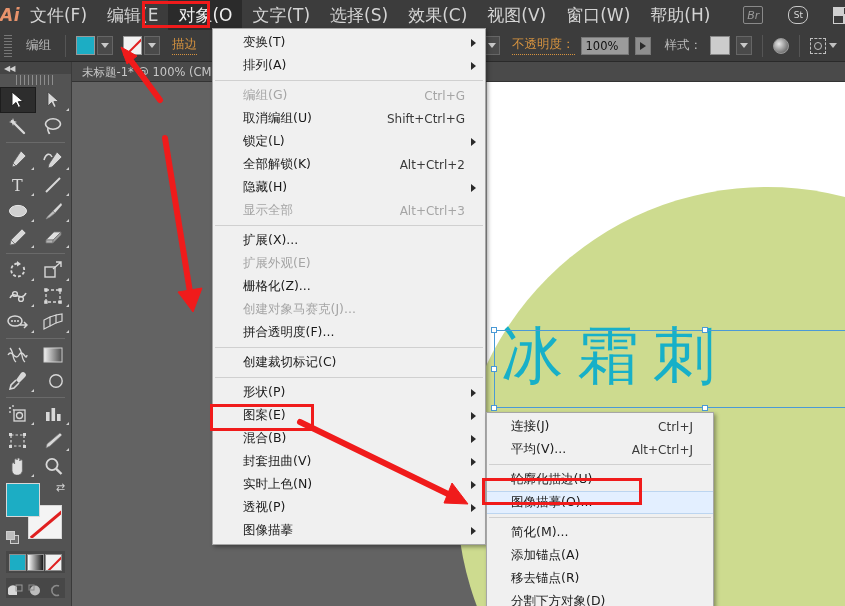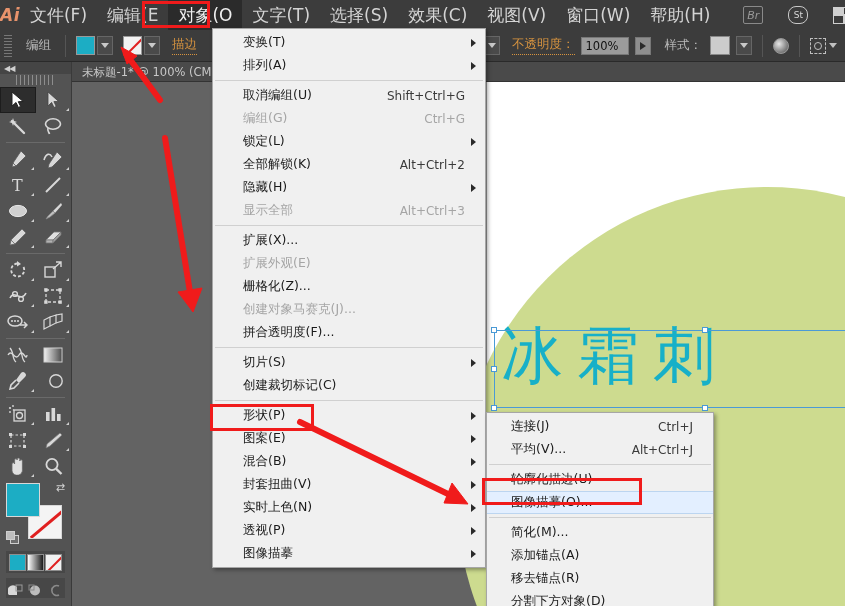--- a/index.html
+++ b/index.html
@@ -630,29 +630,29 @@
   <div class="dropdown" id="objmenu">
       <div class="mrow">
         <span>变换(T)</span>
         <span class="subarrow"></span>
       </div>
       <div class="mrow">
         <span>排列(A)</span>
         <span class="subarrow"></span>
       </div>
       <div class="msep"></div>
-      <div class="mrow">
-        <span>取消编组(U)</span>
-        <span class="sc">Shift+Ctrl+G</span>
-      </div>
       <div class="mrow dim">
         <span>编组(G)</span>
         <span class="sc">Ctrl+G</span>
       </div>
       <div class="mrow">
+        <span>取消编组(U)</span>
+        <span class="sc">Shift+Ctrl+G</span>
+      </div>
+      <div class="mrow">
         <span>锁定(L)</span>
         <span class="subarrow"></span>
       </div>
       <div class="mrow">
         <span>全部解锁(K)</span>
         <span class="sc">Alt+Ctrl+2</span>
       </div>
       <div class="mrow">
         <span>隐藏(H)</span>
         <span class="subarrow"></span>
@@ -671,24 +671,20 @@
       <div class="mrow">
         <span>栅格化(Z)...</span>
       </div>
       <div class="mrow dim">
         <span>创建对象马赛克(J)...</span>
       </div>
       <div class="mrow">
         <span>拼合透明度(F)...</span>
       </div>
       <div class="msep"></div>
-      <div class="mrow">
-        <span>切片(S)</span>
-        <span class="subarrow"></span>
-      </div>
       <div class="mrow">
         <span>创建裁切标记(C)</span>
       </div>
       <div class="msep"></div>
       <div class="mrow">
         <span>形状(P)</span>
         <span class="subarrow"></span>
       </div>
       <div class="mrow">
         <span>图案(E)</span>

